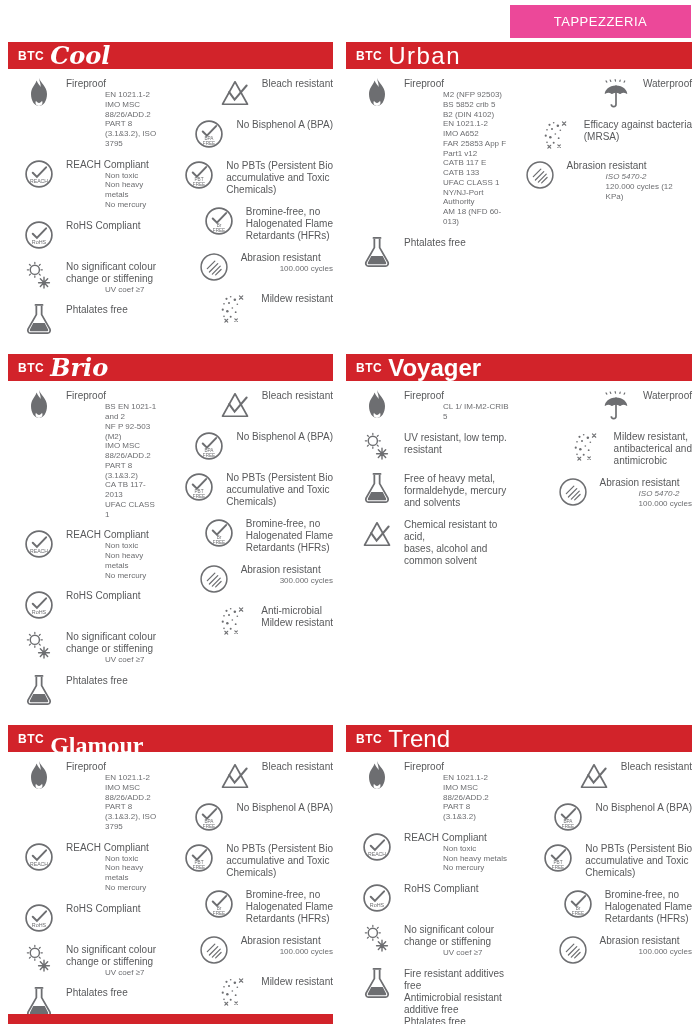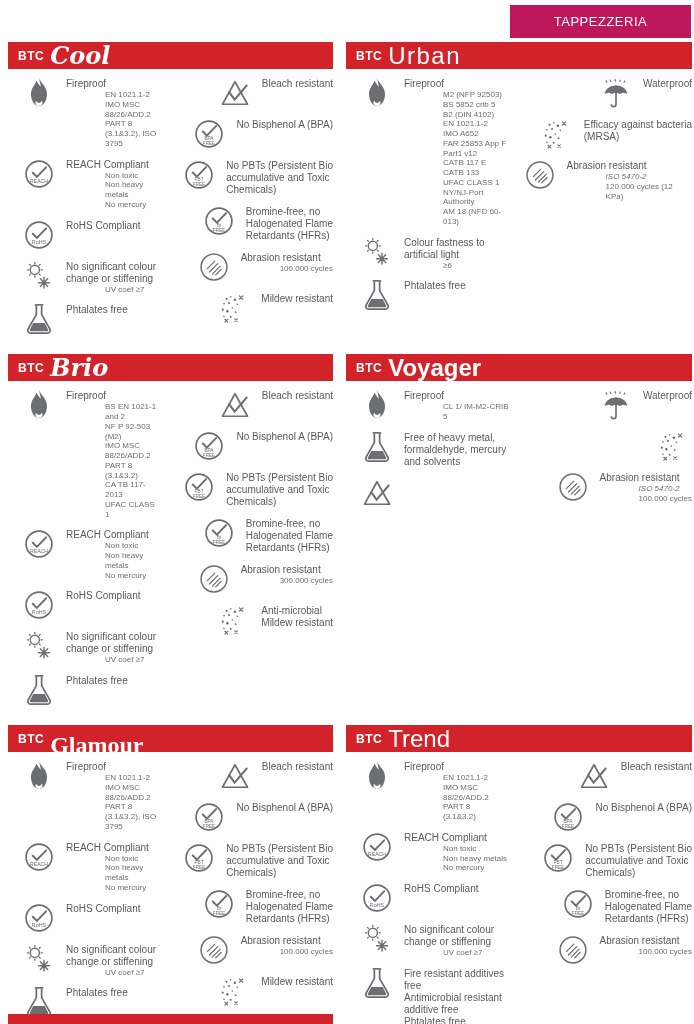--- a/index.html
+++ b/index.html
@@ -1,18 +1,18 @@
 <!DOCTYPE html>
 <html><head>
 <meta charset="utf-8">
 <style>
   html,body{margin:0;padding:0;background:#fff;}
   .page{position:relative;width:694px;height:1024px;background:#fff;overflow:hidden;
         font-family:"Liberation Sans", sans-serif;color:#58595b;}
-  .brand-tab{position:absolute;top:5px;right:3px;width:181px;height:33px;background:#be185d;
+  .brand-tab{position:absolute;top:5px;right:3px;width:181px;height:33px;background:#ec4899;
              display:flex;align-items:center;justify-content:center;}
   .brand-tab span{color:#fff;font-size:13px;letter-spacing:.5px;}
   #sections{position:absolute;top:42px;left:8px;right:2px;
             display:grid;grid-template-columns:325px 1fr;column-gap:13px;row-gap:10px;}
   .section{background:#fff;}
   .row1{min-height:206px}.row2{min-height:210px}.row3{min-height:200px}.row4{min-height:180px}
   .sec-header{background:#d2232a;color:#fff;height:27px;display:flex;align-items:center;padding:0 10px;}
   .btc{font-size:12px;font-weight:bold;letter-spacing:.5px;margin-right:6px;}
   .sec-name{font-size:24px;line-height:1;}
   .sec-name.script{font-family:"DejaVu Serif", serif;font-style:italic;font-weight:bold;}
@@ -242,38 +242,20 @@
                 <div class="detail">FAR 25853 App F Part1 v12</div>
                 <div class="detail">CATB 117 E</div>
                 <div class="detail">CATB 133</div>
                 <div class="detail">UFAC CLASS 1</div>
                 <div class="detail">NY/NJ-Port Authority</div>
                 <div class="detail">AM 18 (NFD 60-013)</div>
               </div>
             </div>
             <div class="item">
               <span class="icon">
-                <svg viewBox="0 0 36 36">
-                  <circle cx="13" cy="10.5" r="5.5" fill="none" stroke="#6d6e71" stroke-width="1.7"></circle>
-     <g stroke="#6d6e71" stroke-width="1.5" stroke-linecap="round">
-       <path d="M13 1.5v1.6M13 17.9v1.6M4 10.5h1.6M20.4 10.5H22M6.5 4l1.1 1.1M18.4 15.9l1.1 1.1M19.5 4l-1.1 1.1M7.6 15.9L6.5 17"></path>
-                  </g>
-     <g stroke="#6d6e71" stroke-width="1.7" stroke-linecap="round">
-       <path d="M24 19.5v13M17.5 26h13M19.6 21.4l8.8 9.2M28.4 21.4l-8.8 9.2"></path>
-                  </g>
-                </svg>
-              </span>
-              <div class="txt">
-                <div class="title">Colour fastness to
-artificial light</div>
-                <div class="detail">≥6</div>
-              </div>
-            </div>
-            <div class="item">
-              <span class="icon">
                 <svg viewBox="0 0 34 36">
                   <path d="M13 2h8" stroke="#6d6e71" stroke-width="2" stroke-linecap="round"></path>
      <path d="M14 3v10L4.6 29.5C3.7 31.6 5 34 7.3 34h19.4c2.3 0 3.6-2.4 2.7-4.5L20 13V3" fill="none" stroke="#6d6e71" stroke-width="2"></path>
      <path d="M10.5 22.5h13l3.8 7.3c.6 1.1-.2 2.2-1.4 2.2H8.1c-1.2 0-2-1.1-1.4-2.2z" fill="#6d6e71"></path>
                 </svg>
               </span>
               <div class="txt">
                 <div class="title">Phtalates free</div>
               </div>
             </div>
@@ -529,39 +511,61 @@
      <path fill="#fff" d="M12 29c-2.9 0-4.3-2.7-3-5.2.9 1.5 1.8 2 3 2.1 1.2-.1 2.1-.6 3-2.1 1.3 2.5-.1 5.2-3 5.2z"></path>
                 </svg>
               </span>
               <div class="txt">
                 <div class="title">Fireproof</div>
                 <div class="detail">CL 1/ IM-M2-CRIB 5</div>
               </div>
             </div>
             <div class="item">
               <span class="icon">
+                <svg viewBox="0 0 36 36">
+                  <circle cx="13" cy="10.5" r="5.5" fill="none" stroke="#6d6e71" stroke-width="1.7"></circle>
+     <g stroke="#6d6e71" stroke-width="1.5" stroke-linecap="round">
+       <path d="M13 1.5v1.6M13 17.9v1.6M4 10.5h1.6M20.4 10.5H22M6.5 4l1.1 1.1M18.4 15.9l1.1 1.1M19.5 4l-1.1 1.1M7.6 15.9L6.5 17"></path>
+                  </g>
+     <g stroke="#6d6e71" stroke-width="1.7" stroke-linecap="round">
+       <path d="M24 19.5v13M17.5 26h13M19.6 21.4l8.8 9.2M28.4 21.4l-8.8 9.2"></path>
+                  </g>
+                </svg>
+              </span>
+              <div class="txt">
+                <div class="title">UV resistant, low temp.
+resistant</div>
+              </div>
+            </div>
+            <div class="item">
+              <span class="icon">
                 <svg viewBox="0 0 34 36">
                   <path d="M13 2h8" stroke="#6d6e71" stroke-width="2" stroke-linecap="round"></path>
      <path d="M14 3v10L4.6 29.5C3.7 31.6 5 34 7.3 34h19.4c2.3 0 3.6-2.4 2.7-4.5L20 13V3" fill="none" stroke="#6d6e71" stroke-width="2"></path>
      <path d="M10.5 22.5h13l3.8 7.3c.6 1.1-.2 2.2-1.4 2.2H8.1c-1.2 0-2-1.1-1.4-2.2z" fill="#6d6e71"></path>
                 </svg>
               </span>
               <div class="txt">
                 <div class="title">Free of heavy metal,
 formaldehyde, mercury
 and solvents</div>
               </div>
             </div>
             <div class="item">
               <span class="icon">
                 <svg viewBox="0 0 36 34">
                   <path d="M18 3.5L33 30.5H3z" fill="none" stroke="#6d6e71" stroke-width="2" stroke-linejoin="round"></path>
      <path d="M11 16l6.5 9L32 8" stroke="#6d6e71" stroke-width="2.4" fill="none" stroke-linecap="round"></path>
                 </svg>
               </span>
+              <div class="txt">
+                <div class="title">Chemical resistant to acid,
+bases, alcohol and
+common solvent</div>
+              </div>
             </div>
           </div>
           <div class="col c1">
             <div class="item">
               <span class="icon">
                 <svg viewBox="0 0 36 36">
                   <g stroke="#6d6e71" stroke-width="1.4" stroke-linecap="round">
        <path d="M6 3.5l1 1.5M11 2.5l.8 1.6M17 2l.4 1.7M23 2.5l-.4 1.7M28.5 3.5l-.8 1.6"></path>
                   </g>
      <path fill="#6d6e71" d="M18 9c8.5 0 13.5 5.8 13.5 10.2 0 0-2-1.6-4.4-1.6s-4.2 1.6-4.2 1.6-2-1.6-4.9-1.6-4.9 1.6-4.9 1.6-1.8-1.6-4.2-1.6S4.5 19.2 4.5 19.2C4.5 14.8 9.5 9 18 9z"></path>
@@ -585,20 +589,25 @@
                   <circle cx="16" cy="18" r="1"></circle>
                   <circle cx="10" cy="22" r="1.5"></circle>
      <circle cx="20" cy="23" r="1.1"></circle>
                   <circle cx="6" cy="28" r="1"></circle>
                   <circle cx="14" cy="28.5" r="1.2"></circle>
      <g stroke="#6d6e71" stroke-width="1.3" fill="none" stroke-linecap="round">
        <path d="M24.5 3.5l4 4M28.5 3.5l-4 4M7 31.5l3.5 3.5M10.5 31.5L7 35M19 31l3 3M22 31l-3 3"></path>
                   </g>
                 </svg>
               </span>
+              <div class="txt">
+                <div class="title">Mildew resistant,
+antibacterical and
+antimicrobic</div>
+              </div>
             </div>
             <div class="item">
               <span class="icon">
                 <svg viewBox="0 0 36 36">
                   <circle cx="18" cy="18" r="15.5" fill="none" stroke="#6d6e71" stroke-width="1.8"></circle>
      <g stroke="#6d6e71" stroke-width="1.5" stroke-linecap="round">
        <path d="M10 20l9-9M12.5 24l10-10M16 26.5l9.5-9.5M20 27.5l6.5-6.5"></path>
                   </g>
                 </svg>
               </span>

